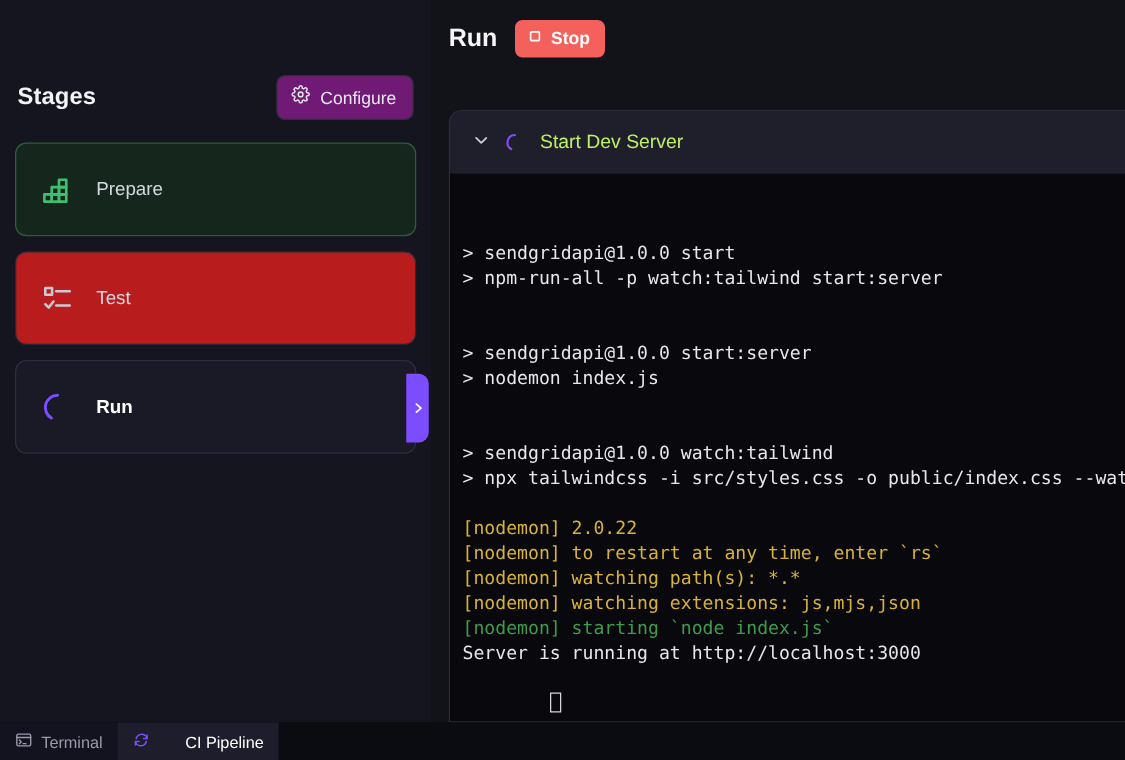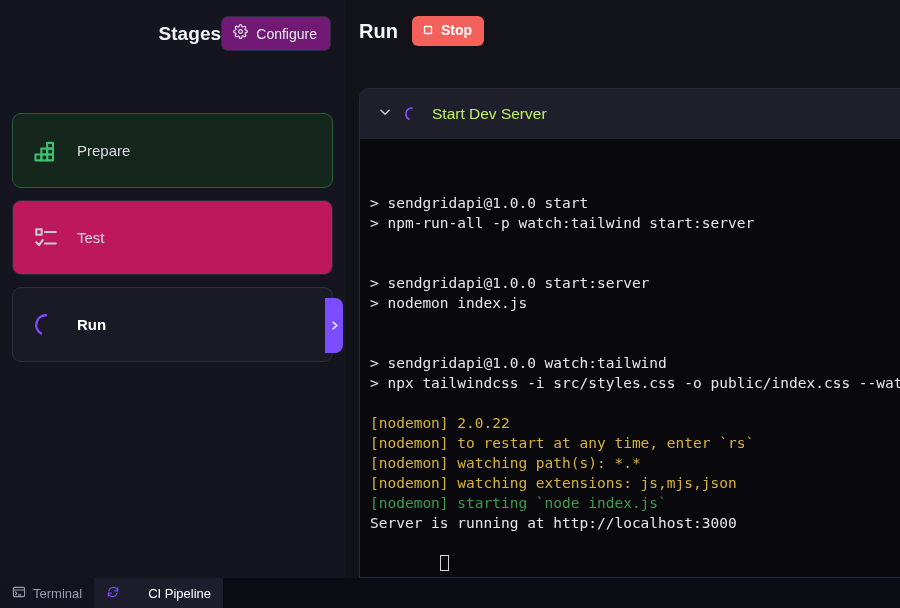--- a/index.html
+++ b/index.html
@@ -10,40 +10,41 @@
     overflow: hidden;
   }
   #app { position:relative; width:900px; height:608px; background:#15151f; }
 
   
   #stages-panel {
     position:absolute; left:0; top:0; width:345px; height:578px;
     background:#15151f;
   }
   #stages-header {
-    display:flex; align-items:center; justify-content:flex-end;
+    display:flex; align-items:center; justify-content:space-between;
     padding:16px 14px 10px 14px;
+    margin-top:44px;
   }
   #stages-title {
     font-size:19px; font-weight:bold; color:#f2f2f7; letter-spacing:0.1px;
   }
   #configure-button {
     display:flex; align-items:center; gap:8px;
     background:#701a75; border:1px solid #2e2e3e; border-radius:7px;
     padding:7px 13px 7px 11px; cursor:pointer;
   }
   #configure-button .label { font-size:14px; color:#e8e8ef; }
 
   .stage-list { padding:8px 12px 0 12px; display:flex; flex-direction:column; gap:12px; }
   .stage-card {
     position:relative; display:flex; align-items:center; gap:16px;
     height:75px; border-radius:9px; padding-left:18px;
-    background:#be185d; border:1px solid #282836; cursor:pointer;
-  }
-  .stage-card.active-prepare { background:#15271c; border-color:#2f5c3d;margin-top:44px; }
+    background:#b91c1c; border:1px solid #282836; cursor:pointer;
+  }
+  .stage-card.active-prepare { background:#15271c; border-color:#2f5c3d; }
   .stage-card.active-run { background:#1a1a26; border-color:#2d2d3d; }
   .stage-label { font-size:15px; color:#d8d8e2; }
   .stage-card.active-run .stage-label { color:#ffffff; font-weight:600; }
   .stage-icon { width:30px; height:30px; display:flex; align-items:center; justify-content:center; flex:none; }
 
   .run-tab {
     position:absolute; right:-11px; top:10px; width:18px; height:55px;
     background:#7c4dff; border-radius:0 8px 8px 0;
     display:flex; align-items:center; justify-content:center;
     cursor:pointer;

